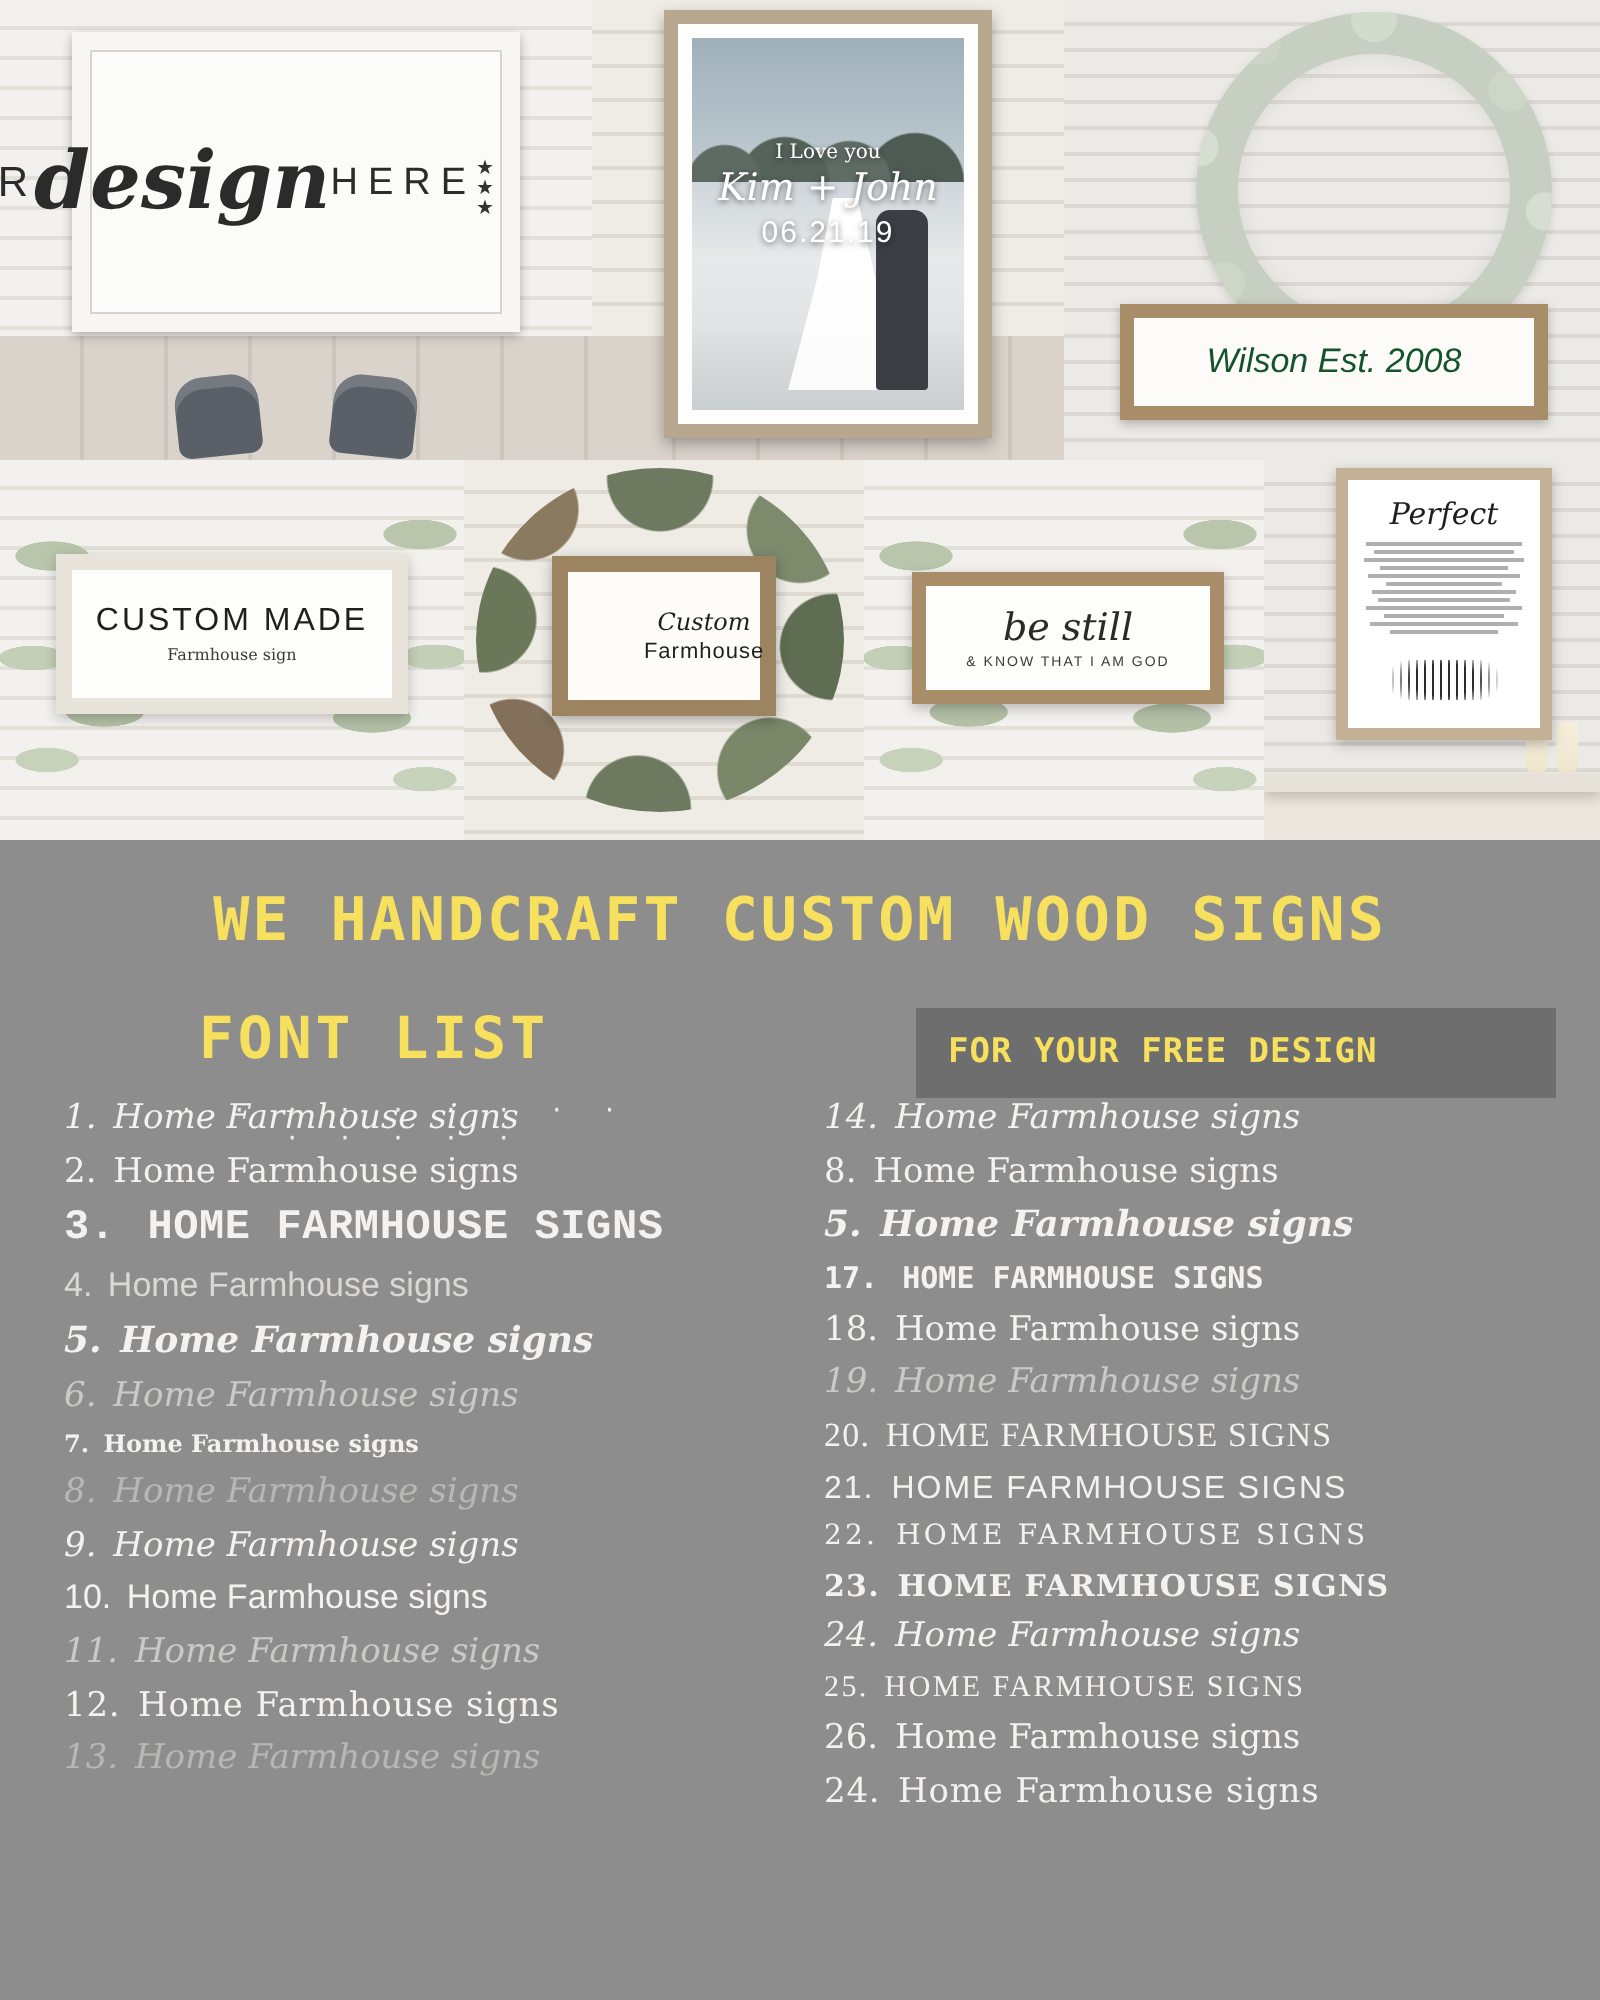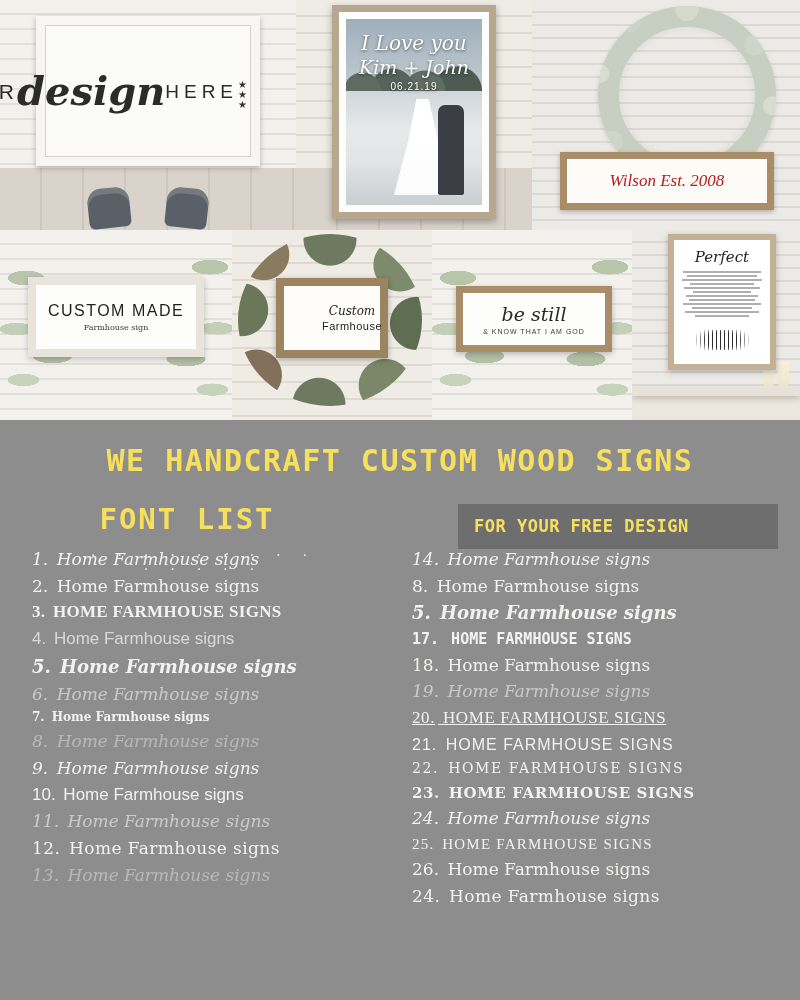--- a/index.html
+++ b/index.html
@@ -165,23 +165,23 @@
   .c2 .groom {
     position: absolute; bottom: 10px; left: 92px; width: 26px; height: 90px;
     background: #3b3f45;
     border-radius: 7px 7px 2px 2px;
   }
   .c2 .ptext {
     position: absolute; top: 12px; left: 0; right: 0;
     text-align: center; color: #ffffff;
     text-shadow: 0 1px 3px rgba(0,0,0,.55);
   }
-  .c2 .p1 { font-family: "DejaVu Serif", serif; font-style: italic; font-size: 20px; }
+  .c2 .p1 { font-family: "DejaVu Serif", serif; font-size: 10px; margin-top: 40px; }
   .c2 .p2 { font-family: "DejaVu Serif", serif; font-style: italic; font-size: 19px; margin-top: 1px; }
-  .c2 .p3 { font-family: "Liberation Sans", sans-serif; font-size: 10px; letter-spacing: 1px; margin-top: 3px; }
+  .c2 .p3 { font-family: "Liberation Sans", sans-serif; font-size: 15px; letter-spacing: 1px; margin-top: 3px; }
 
   
   .c3 { width: 268px; height: 230px; background: #eeece8; }
   .wreath {
     position: absolute; left: 66px; top: 6px;
     width: 136px; height: 136px; border-radius: 50%;
     border: 21px solid #c6cfc1;
     box-shadow: inset 0 0 10px rgba(0,0,0,.08), 0 2px 5px rgba(0,0,0,.12);
     background: transparent;
   }
@@ -201,22 +201,22 @@
   }
   .c3 .sign {
     position: absolute; left: 28px; bottom: 20px; width: 214px; height: 58px;
     border: 7px solid #a98d68;
     background: #fcfbf8;
     box-shadow: 0 2px 5px rgba(0,0,0,.25);
     box-sizing: border-box;
     display: flex; align-items: center; justify-content: center;
   }
   .c3 .sign span {
-    font-family: Liberation Serif, serif; font-style: italic;
-    font-size: 17px; color: #b91c1c;
+    font-family: Liberation Sans, sans-serif; font-style: italic;
+    font-size: 17px; color: #14532d;
   }
 
   
   .c4 { width: 232px; height: 190px; background: #f2f0ec; }
   .greens-left {
     position: absolute; left: -10px; top: 18px; width: 120px; height: 150px;
     background:
       radial-gradient(ellipse 30px 12px at 30% 20%, #b9c6ac 60%, transparent 62%),
       radial-gradient(ellipse 34px 11px at 58% 36%, #aebaa1 60%, transparent 62%),
       radial-gradient(ellipse 28px 10px at 22% 54%, #c3cfb6 60%, transparent 62%),
@@ -400,31 +400,31 @@
 
   .fitem {
     color: #f3f2f0;
     margin: 0 0 8px 0;
     line-height: 1.1;
     white-space: nowrap;
   }
   
   .fs-script   { font-family: "DejaVu Serif", serif; font-style: italic; font-size: 17px; }
   .fs-serif    { font-family: "DejaVu Serif", serif; font-size: 17px; }
-  .fs-boldsans { font-family: Liberation Serif, serif; font-weight: bold; font-size: 17px; letter-spacing: .3px; }
+  .fs-boldsans { font-family: Liberation Mono, monospace; font-weight: bold; font-size: 21px; letter-spacing: .3px; }
   .fs-sans     { font-family: "Liberation Sans", sans-serif; font-size: 17px; }
   .fs-thin     { font-family: "Liberation Sans", sans-serif; font-size: 17px; opacity: .75; }
   .fs-boldscript { font-family: "DejaVu Serif", serif; font-style: italic; font-weight: bold; font-size: 18px; }
   .fs-monobold { font-family: "DejaVu Sans Mono", monospace; font-weight: bold; font-size: 15px; }
   .fs-smallcaps{ font-family: "Liberation Serif", serif; font-size: 15px; letter-spacing: 1.2px; }
   .fs-serifbold{ font-family: "DejaVu Serif", serif; font-weight: bold; font-size: 12px; }
   .fs-lightscript { font-family: "DejaVu Serif", serif; font-style: italic; font-size: 17px; opacity: .6; }
   .fs-faint    { font-family: "DejaVu Serif", serif; font-style: italic; font-size: 17px; opacity: .42; }
   .fs-caps     { font-family: "Liberation Sans", sans-serif; font-size: 16px; letter-spacing: 1px; }
-  .fs-capsserif{ font-family: "Liberation Serif", serif; font-size: 17px; letter-spacing: .6px; text-decoration: underline; }
+  .fs-capsserif{ font-family: "Liberation Serif", serif; font-size: 17px; letter-spacing: .6px; }
   .fs-wide     { font-family: "DejaVu Serif", serif; font-size: 14px; letter-spacing: 1.6px; }
   .fs-slab     { font-family: "DejaVu Serif", serif; font-weight: bold; font-size: 15px; letter-spacing: .6px; }
   .fs-handbold { font-family: "DejaVu Serif", serif; font-weight: normal; font-size: 17px; letter-spacing: .4px; }
 
   .fitem .num { margin-right: 3px; }
 </style>
 </head>
 <body>
 
 <div class="page">

